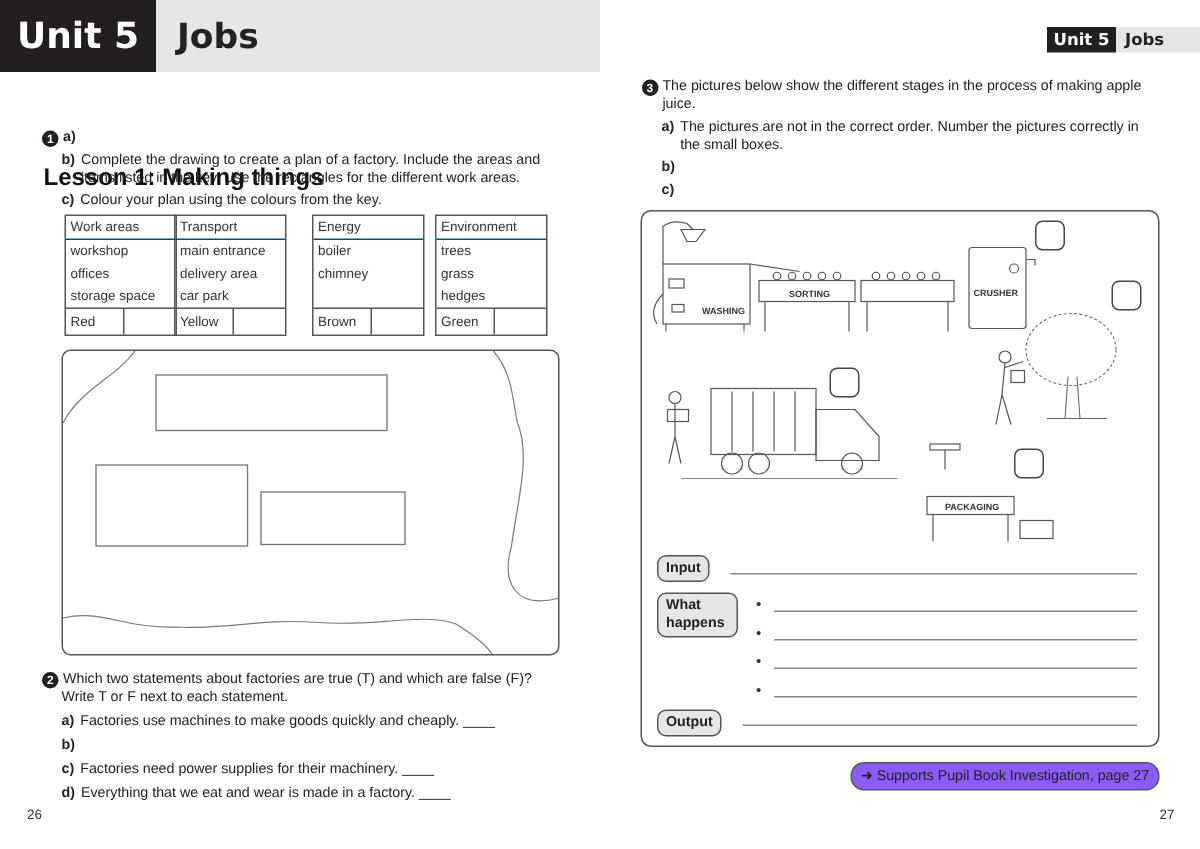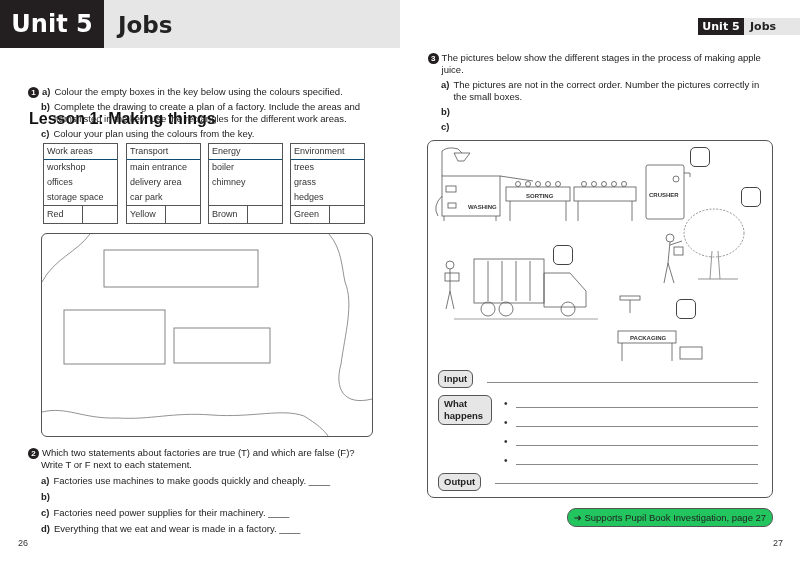--- a/index.html
+++ b/index.html
@@ -22,38 +22,37 @@
   .plan { left:41px; top:233px; width:330px; height:202px; border:1.5px solid #555; border-radius:6px; overflow:hidden; }
   
   .rhdr-unit { left:698px; top:18px; width:46px; height:17px; background:#231f20; color:#fff; font-size:11px; font-weight:bold; line-height:17px; text-align:center; font-family:"DejaVu Sans", sans-serif; }
   .rhdr-bar { left:744px; top:18px; width:56px; height:17px; background:#e6e6e6; }
   .rhdr-title { left:750px; top:18px; line-height:17px; font-size:11px; font-weight:bold; font-family:"DejaVu Sans", sans-serif; }
   .panel { left:427px; top:140px; width:344px; height:356px; border:1.5px solid #555; border-radius:7px; }
   .nbox { width:18px; height:18px; border:1.3px solid #444; border-radius:5px; background:#fff; }
   .pill { background:#e6e6e6; border:1.2px solid #555; border-radius:6px; font-size:9.5px; font-weight:bold; color:#222; padding:2px 5px; line-height:12px; }
   .line { height:1px; background:#888; }
   .bullet { font-size:10px; color:#333; }
-  .supports { left:567px; top:508px; width:204px; height:17px; border:1.2px solid #555; border-radius:9px; background:#22c55e; font-size:9.5px; line-height:17px; text-align:center; color:#222; }
+  .supports { left:567px; top:508px; width:204px; height:17px; border:1.2px solid #555; border-radius:9px; background:#8b5cf6; font-size:9.5px; line-height:17px; text-align:center; color:#222; }
   .pageno { font-size:9px; color:#333; }
   .lbl { font-size:6px; font-weight:bold; fill:#333; font-family:"Liberation Sans", sans-serif; }
 </style>
 </head>
 <body>
 
 <div class="abs hdr-unit">Unit 5</div>
 <div class="abs hdr-bar"></div>
 <div class="abs hdr-title">Jobs</div>
 
 <div class="abs lesson">Lesson 1: Making things</div>
 
 <div class="abs q" style="left:28px; top:86px; width:345px;">
   <div style="display:flex;">
     <span class="num" style="margin-right:3px;margin-top:1px;">1</span>
     <b style="margin-right:4px;">a)</b>
-    <span>Colour the empty boxes in the key below using the colours specified.</span>
   </div>
   <div style="display:flex; margin-top:3px; padding-left:13px;">
     <b style="margin-right:4px;">b)</b>
     <span>Complete the drawing to create a plan of a factory. Include the areas and items listed in the key. Use the rectangles for the different work areas.</span>
   </div>
   <div style="display:flex; margin-top:3px; padding-left:13px;">
     <b style="margin-right:4px;">c)</b>
     <span>Colour your plan using the colours from the key.</span>
   </div>
 </div>
@@ -61,21 +60,21 @@
 <div class="abs key" style="left:43px; top:143px; width:73px;">
   <div class="row head">Work areas</div>
   <div class="row">workshop</div>
   <div class="row">offices</div>
   <div class="row">storage space</div>
   <div class="foot">
       <span>Red</span>
       <i></i>
     </div>
 </div>
-<div class="abs key" style="left:126px; top:143px; width:73px;">
+<div class="abs key" style="left:116px; top:143px; width:73px;">
   <div class="row head">Transport</div>
   <div class="row">main entrance</div>
   <div class="row">delivery area</div>
   <div class="row">car park</div>
   <div class="foot">
       <span>Yellow</span>
       <i></i>
     </div>
 </div>
 <div class="abs key" style="left:208px; top:143px; width:73px;">

